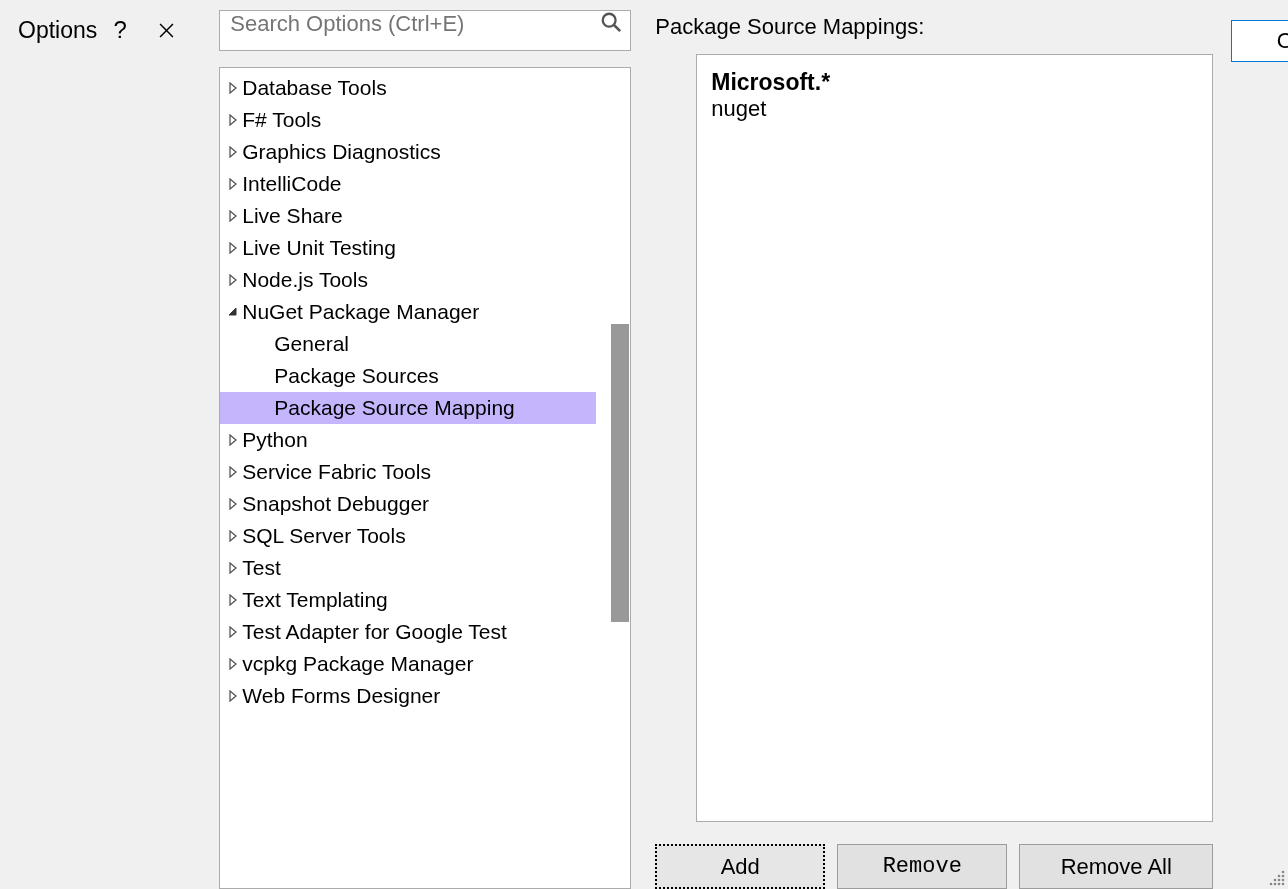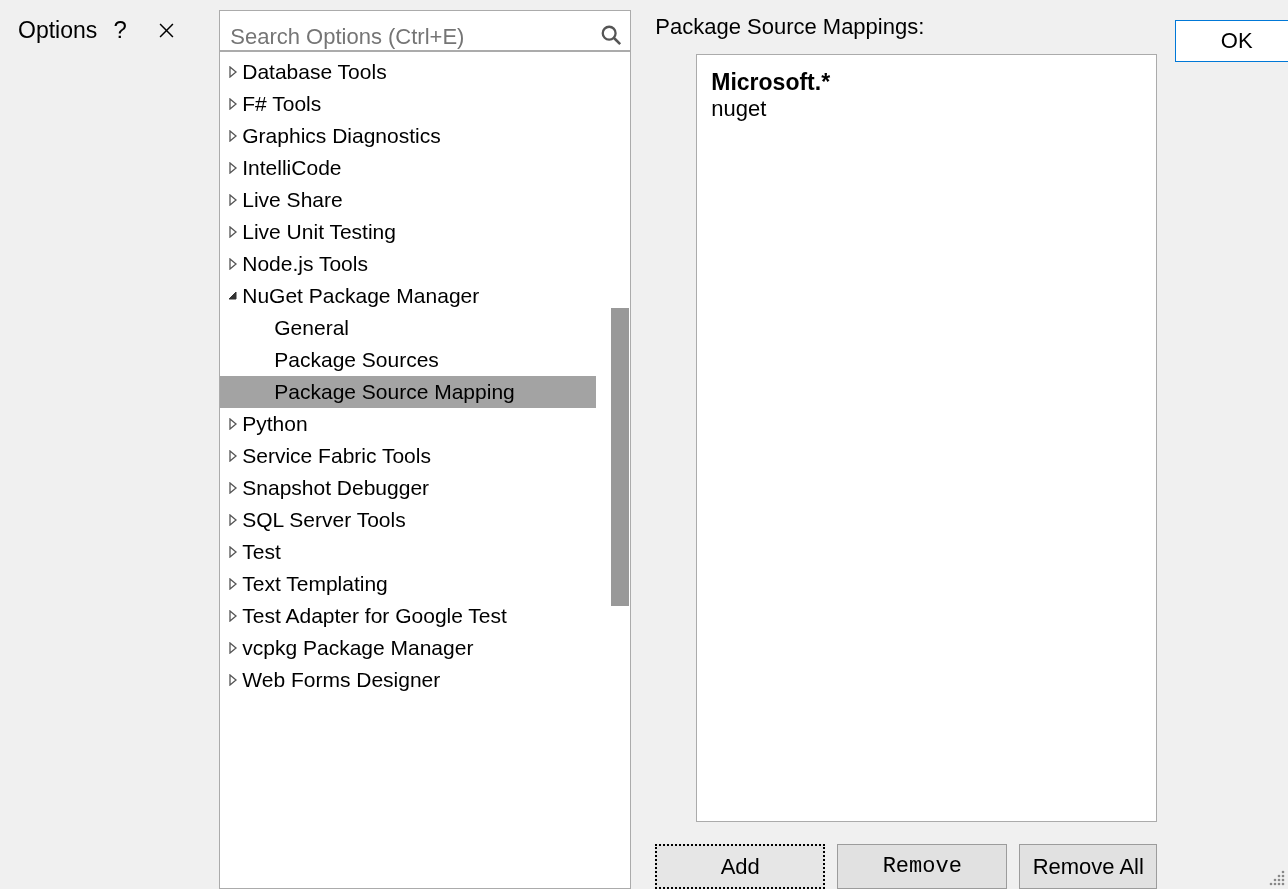--- a/index.html
+++ b/index.html
@@ -9,48 +9,48 @@
 
     .titlebar { display: flex; align-items: center; padding: 10px 18px 6px 18px; height: 56px; }
     .titlebar-title { font-size: 23px; color: #000; flex: 1; }
     .titlebar-btn { width: 46px; height: 36px; display: flex; align-items: center; justify-content: center; font-size: 22px; color: #000; cursor: pointer; }
     .titlebar-btn svg { width: 15px; height: 15px; }
     .help-glyph { font-size: 24px; font-weight: 400; }
 
     .content { flex: 1; display: flex; padding: 10px 18px 0 12px; gap: 24px; }
 
     .left { width: 412px; display: flex; flex-direction: column; }
-    .searchbox { display: flex; align-items: flex-end; border: 1px solid #ababab; background: #fff; height: 41px; padding: 0 8px 0 6px; margin-bottom: 0; }
+    .searchbox { display: flex; align-items: flex-start; border: 1px solid #ababab; background: #fff; height: 41px; padding: 0 8px 0 6px; margin-bottom: 16px; }
     .searchbox input { border: none; outline: none; font-size: 22px; color: #6d6d6d; flex: 1; padding: 0 4px; background: transparent; }
     .searchbox .search-icon svg { width: 22px; height: 22px; fill: #555; }
 
     .tree-wrap { flex: 1; border: 1px solid #ababab; background: #fff; position: relative; overflow: hidden; }
     .tree-scroll { position: absolute; top: 0; right: 0; width: 22px; height: 100%; }
     .tree-thumb { position: absolute; right: 1px; top: 256px; width: 18px; height: 298px; background: #999; }
     .tree { padding: 4px 0 0 0; font-size: 21px; color: #000; line-height: 31.5px; }
     .tree-row { display: flex; align-items: center; padding-left: 4px; height: 32px; cursor: pointer; white-space: nowrap; }
     .tree-row .tw { width: 18px; display: inline-flex; align-items: center; justify-content: center; flex-shrink: 0; }
     .tree-row.depth1 { padding-left: 28px; }
     .tree-row.depth1 .tw { width: 26px; }
-    .tree-row.selected { background: #a3a3a3; width: 376px; }
+    .tree-row.selected { background: #c4b5fd; width: 376px; }
     .tw svg { width: 10px; height: 12px; }
     .arrow-right { fill: none; stroke: #555; stroke-width: 1.3; }
     .arrow-down { fill: #333; stroke: #333; }
 
     .right { flex: 1; display: flex; flex-direction: column; }
     .field-label { font-size: 22px; margin: 4px 0 14px 0; }
     .listbox { flex: 1; background: #fff; border: 1px solid #ababab; padding: 14px 14px; margin-left: 41px; }
     .listbox .mapping-pattern { font-weight: 700; font-size: 23px; }
     .listbox .mapping-source { font-size: 22px; }
 
     .action-row { display: flex; gap: 12px; margin-top: 22px; }
     .btn { height: 45px; font-size: 22px; background: #e1e1e1; border: 1px solid #9c9c9c; cursor: pointer; display: flex; align-items: center; justify-content: center; }
     .btn-add { width: 170px; border: 2px dotted #000; background: #e6e6e6; }
     .btn-remove { width: 170px; font-family: Liberation Mono, monospace; }
-    .btn-remove-all { width: 138px; margin-left: auto; }
+    .btn-remove-all { width: 194px; margin-left: auto; }
 
     .footer { display: flex; justify-content: flex-end; gap: 14px; padding: 20px 18px 24px 0; }
     .btn-ok { width: 123px; height: 42px; background: #fff; border: 1px solid #0078d7; font-size: 22px; }
     .btn-cancel { width: 146px; height: 42px; background: #c2410c; border: 1px solid #cfcfcf; font-size: 22px; }
 
     .resize-grip { position: absolute; right: 2px; bottom: 2px; width: 18px; height: 18px; }
   </style>
 </head>
 <body>
 

